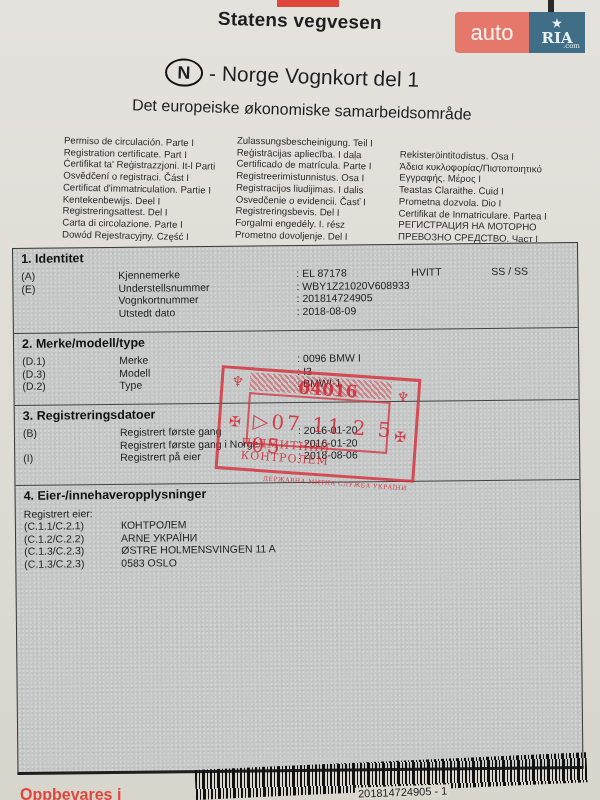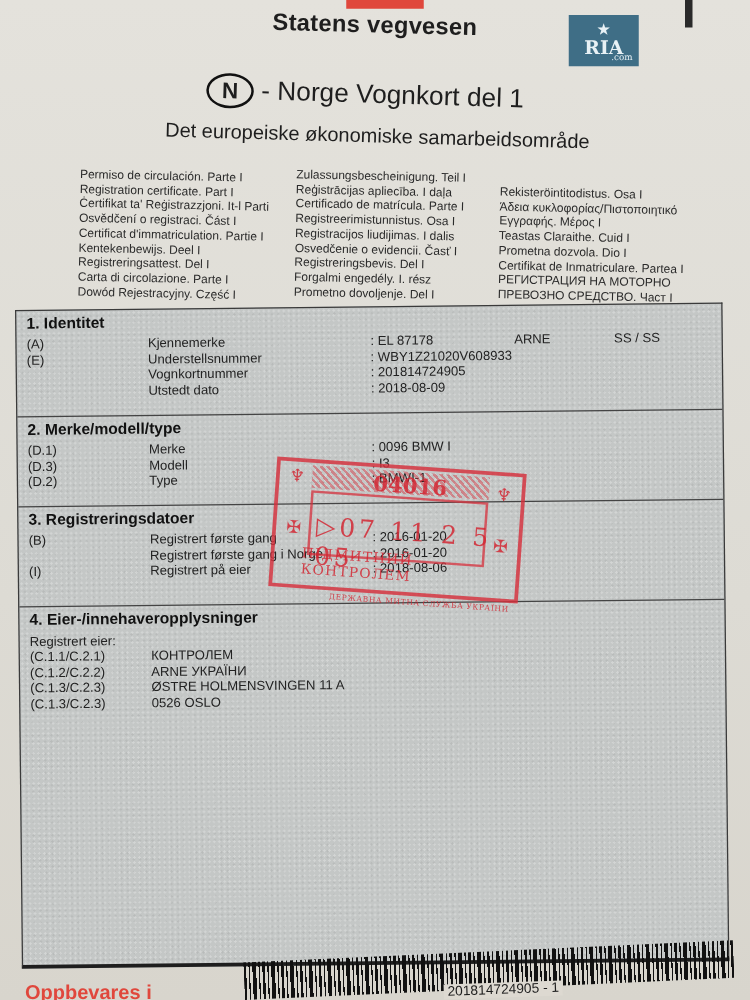--- a/index.html
+++ b/index.html
@@ -106,20 +106,21 @@
   </style>
 </head>
 <body>
 
 <div class="red-tab"></div>
 <div class="dark-edge"></div>
 
 <div class="agency">Statens vegvesen</div>
 
 <div class="logo">
+  <div class="auto">auto</div>
   <div class="ria">
     <span class="star">★</span>
     <span>RIA</span>
     <span class="com">.com</span>
   </div>
 </div>
 
 <div class="title">
   <span class="n-oval">N</span>
   <span>- Norge Vognkort del 1</span>
@@ -163,21 +164,21 @@
 </div>
 
 <div class="card">
 
   <div class="section" style="height:77px;">
     <h2>1. Identitet</h2>
     <div class="row">
       <span class="code">(A)</span>
       <span class="label">Kjennemerke</span>
       <span class="value">: EL 87178</span>
-      <span class="extra1">ARNE</span>
+      <span class="extra1">HVITT</span>
       <span class="extra2">SS / SS</span>
     </div>
     <div class="row">
       <span class="code">(E)</span>
       <span class="label">Understellsnummer</span>
       <span class="value">: WBY1Z21020V608933</span>
     </div>
     <div class="row">
       <span class="code"></span>
       <span class="label">Vognkortnummer</span>
@@ -238,21 +239,21 @@
     <div class="row">
       <span class="code">(C.1.2/C.2.2)</span>
       <span>ARNE УКРАЇНИ</span>
     </div>
     <div class="row">
       <span class="code">(C.1.3/C.2.3)</span>
       <span>ØSTRE HOLMENSVINGEN 11 A</span>
     </div>
     <div class="row">
       <span class="code">(C.1.3/C.2.3)</span>
-      <span>0526 OSLO</span>
+      <span>0583 OSLO</span>
     </div>
   </div>
 </div>
 
 <div class="stamp">
   <div class="top-band"></div>
   <div class="inner"></div>
   <span class="emblem" style="left:4px; top:4px;">♆</span>
   <span class="emblem" style="left:4px; top:44px;">✠</span>
   <span class="emblem" style="right:4px; top:8px;">♆</span>

